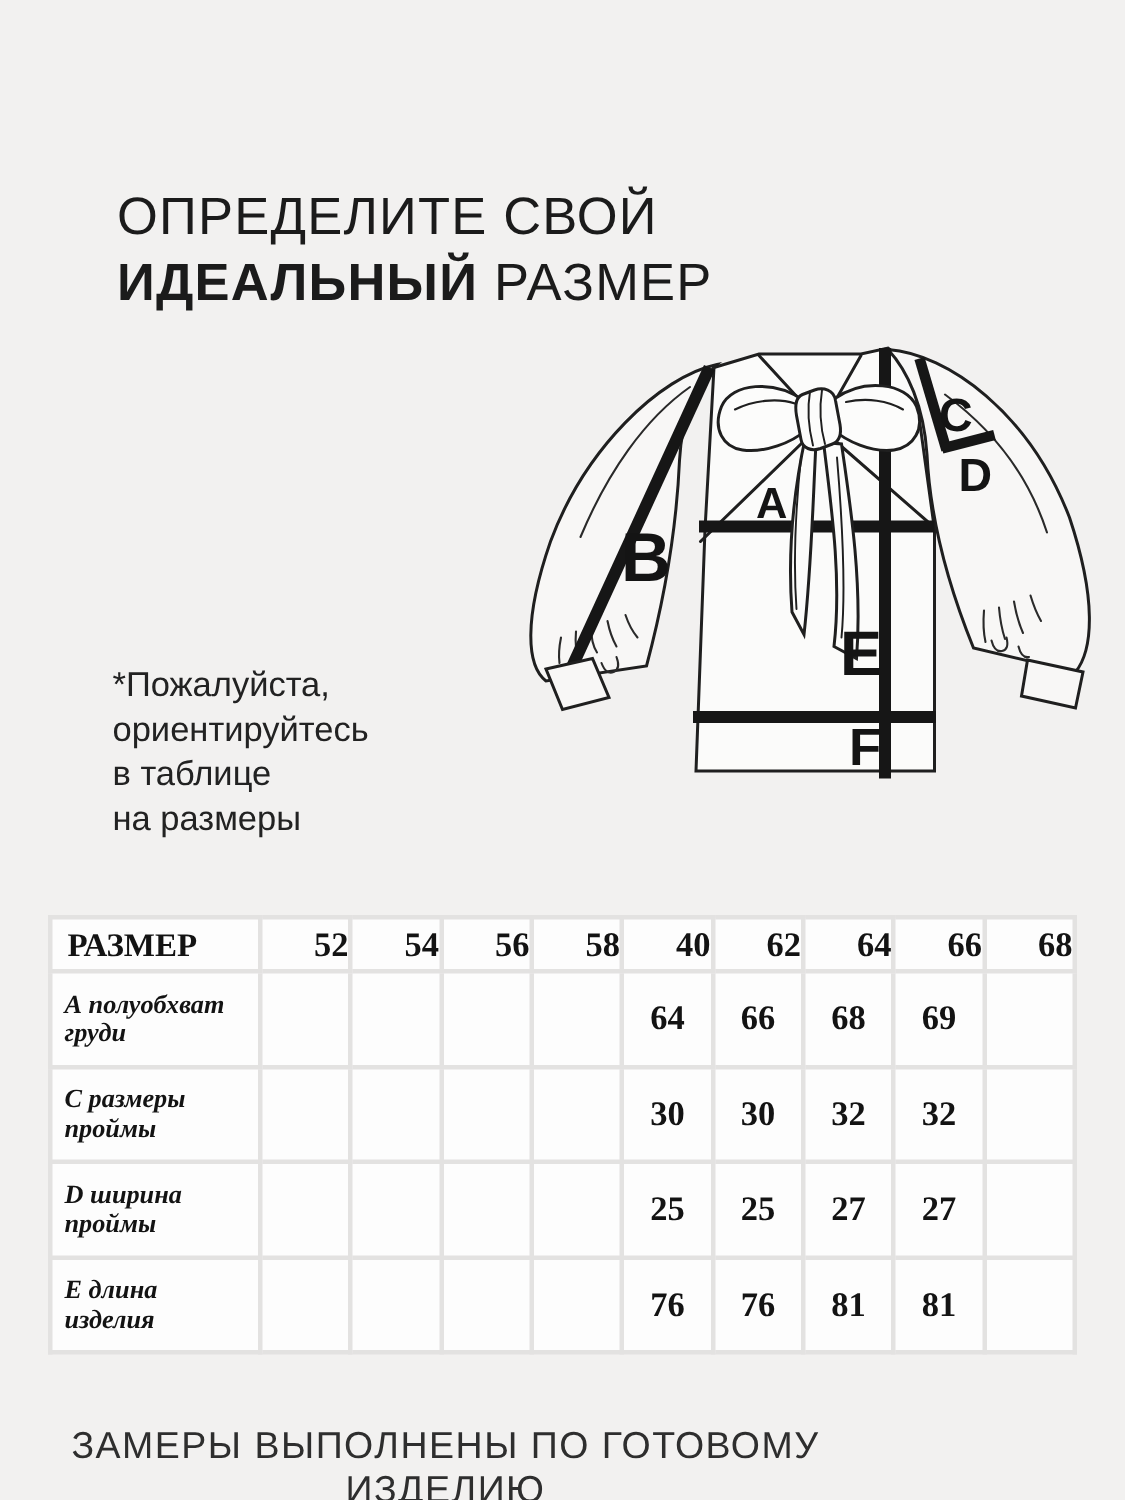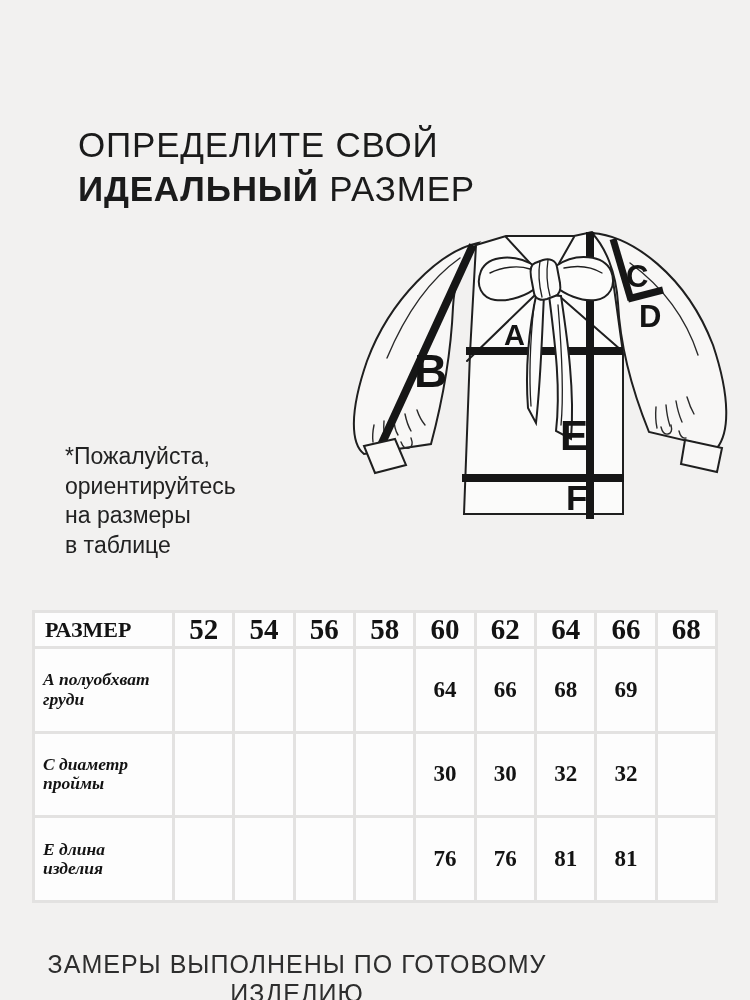--- a/index.html
+++ b/index.html
@@ -5,36 +5,36 @@
   html,body{margin:0;padding:0;background:#f2f1f0;}
   .canvas{
     position:relative;width:750px;height:1000px;overflow:hidden;
     background:#f2f1f0;font-family:"Liberation Sans",sans-serif;color:#1c1c1c;margin-top:48px;
   }
   
   .title{position:absolute;left:78px;top:52px;font-size:35px;line-height:44px;
     letter-spacing:.8px;font-weight:400;color:#1b1b1b;white-space:nowrap;}
   .title strong{font-weight:700;}
   
-  .note{position:absolute;left:65px;top:394px;font-size:23px;line-height:29.5px;color:#222;}
+  .note{position:absolute;left:75px;top:394px;font-size:23px;line-height:29.5px;color:#222;}
   .note span{display:block;}
   
   .illus{position:absolute;left:330px;top:155px;width:410px;height:345px;}
   .illus svg{display:block;width:410px;height:345px;}
   
   table.sizes{
     position:absolute;left:32px;top:562px;width:686px;height:293px;
     border-collapse:collapse;table-layout:fixed;
     font-family:"Liberation Serif",serif;color:#131313;
   }
   table.sizes th,table.sizes td{
     border:3px solid #e3e2e1;background:#fdfdfd;font-weight:700;
     padding:0;vertical-align:middle;
   }
-  table.sizes thead th{height:33px;font-size:29px;text-align:center;}
+  table.sizes thead th{height:33px;font-size:23px;text-align:right;}
   table.sizes thead th.lbl{text-align:left;padding-left:10px;font-size:22px;}
   table.sizes tbody th.lbl{
     height:41px;text-align:left;padding-left:8px;font-size:17.5px;line-height:19.5px;font-style:italic;
   }
   table.sizes tbody th.lbl span{display:block;}
   table.sizes tbody td{font-size:23px;text-align:center;}
   
   .footer{position:absolute;left:0;top:902px;width:594px;text-align:center;
     font-size:25px;letter-spacing:1px;color:#2e2e2e;font-weight:400;}
   .strip{position:absolute;left:0;bottom:0;width:750px;height:13px;background:#ffffff;}
@@ -42,22 +42,22 @@
 </head>
 <body>
 
 <div class="canvas">
 
   <h1 class="title"><span>ОПРЕДЕЛИТЕ СВОЙ</span><br><strong>ИДЕАЛЬНЫЙ</strong><span> РАЗМЕР</span></h1>
 
   <div class="note">
     <span>*Пожалуйста,</span>
     <span>ориентируйтесь</span>
+    <span>в таблице</span>
     <span>на размеры</span>
-    <span>в таблице</span>
   </div>
 
   <div class="illus">
     <svg viewBox="0 0 410 345" xmlns="http://www.w3.org/2000/svg">
       <g stroke="#1f1f1f" stroke-width="2" fill="none" stroke-linecap="round">
 
         <path fill="#fbfbfa" d="M146,42 L176,33 L244,33 L262,29 L278,41 L293,150 L293,311 L134,311 L140,150 Z"></path>
 
         <path d="M137,158 L205,92"></path>
         <path d="M228,92 L291,147"></path>
@@ -138,21 +138,21 @@
         <col>
         <col>
     </colgroup>
     <thead>
       <tr>
           <th class="lbl">РАЗМЕР</th>
           <th>52</th>
           <th>54</th>
           <th>56</th>
           <th>58</th>
-          <th>60</th>
+          <th>40</th>
           <th>62</th>
           <th>64</th>
           <th>66</th>
           <th>68</th>
         </tr>
     </thead>
     <tbody>
         <tr>
           <th class="lbl">
             <span>А полуобхват</span>
@@ -163,35 +163,50 @@
           <td></td>
           <td></td>
           <td>64</td>
           <td>66</td>
           <td>68</td>
           <td>69</td>
           <td></td>
         </tr>
         <tr>
           <th class="lbl">
-            <span>С диаметр</span>
+            <span>С размеры</span>
             <span>проймы</span>
           </th>
           <td></td>
           <td></td>
           <td></td>
           <td></td>
           <td>30</td>
           <td>30</td>
           <td>32</td>
           <td>32</td>
           <td></td>
         </tr>
         <tr>
           <th class="lbl">
+            <span>D ширина</span>
+            <span>проймы</span>
+          </th>
+          <td></td>
+          <td></td>
+          <td></td>
+          <td></td>
+          <td>25</td>
+          <td>25</td>
+          <td>27</td>
+          <td>27</td>
+          <td></td>
+        </tr>
+        <tr>
+          <th class="lbl">
             <span>Е длина</span>
             <span>изделия</span>
           </th>
           <td></td>
           <td></td>
           <td></td>
           <td></td>
           <td>76</td>
           <td>76</td>
           <td>81</td>

